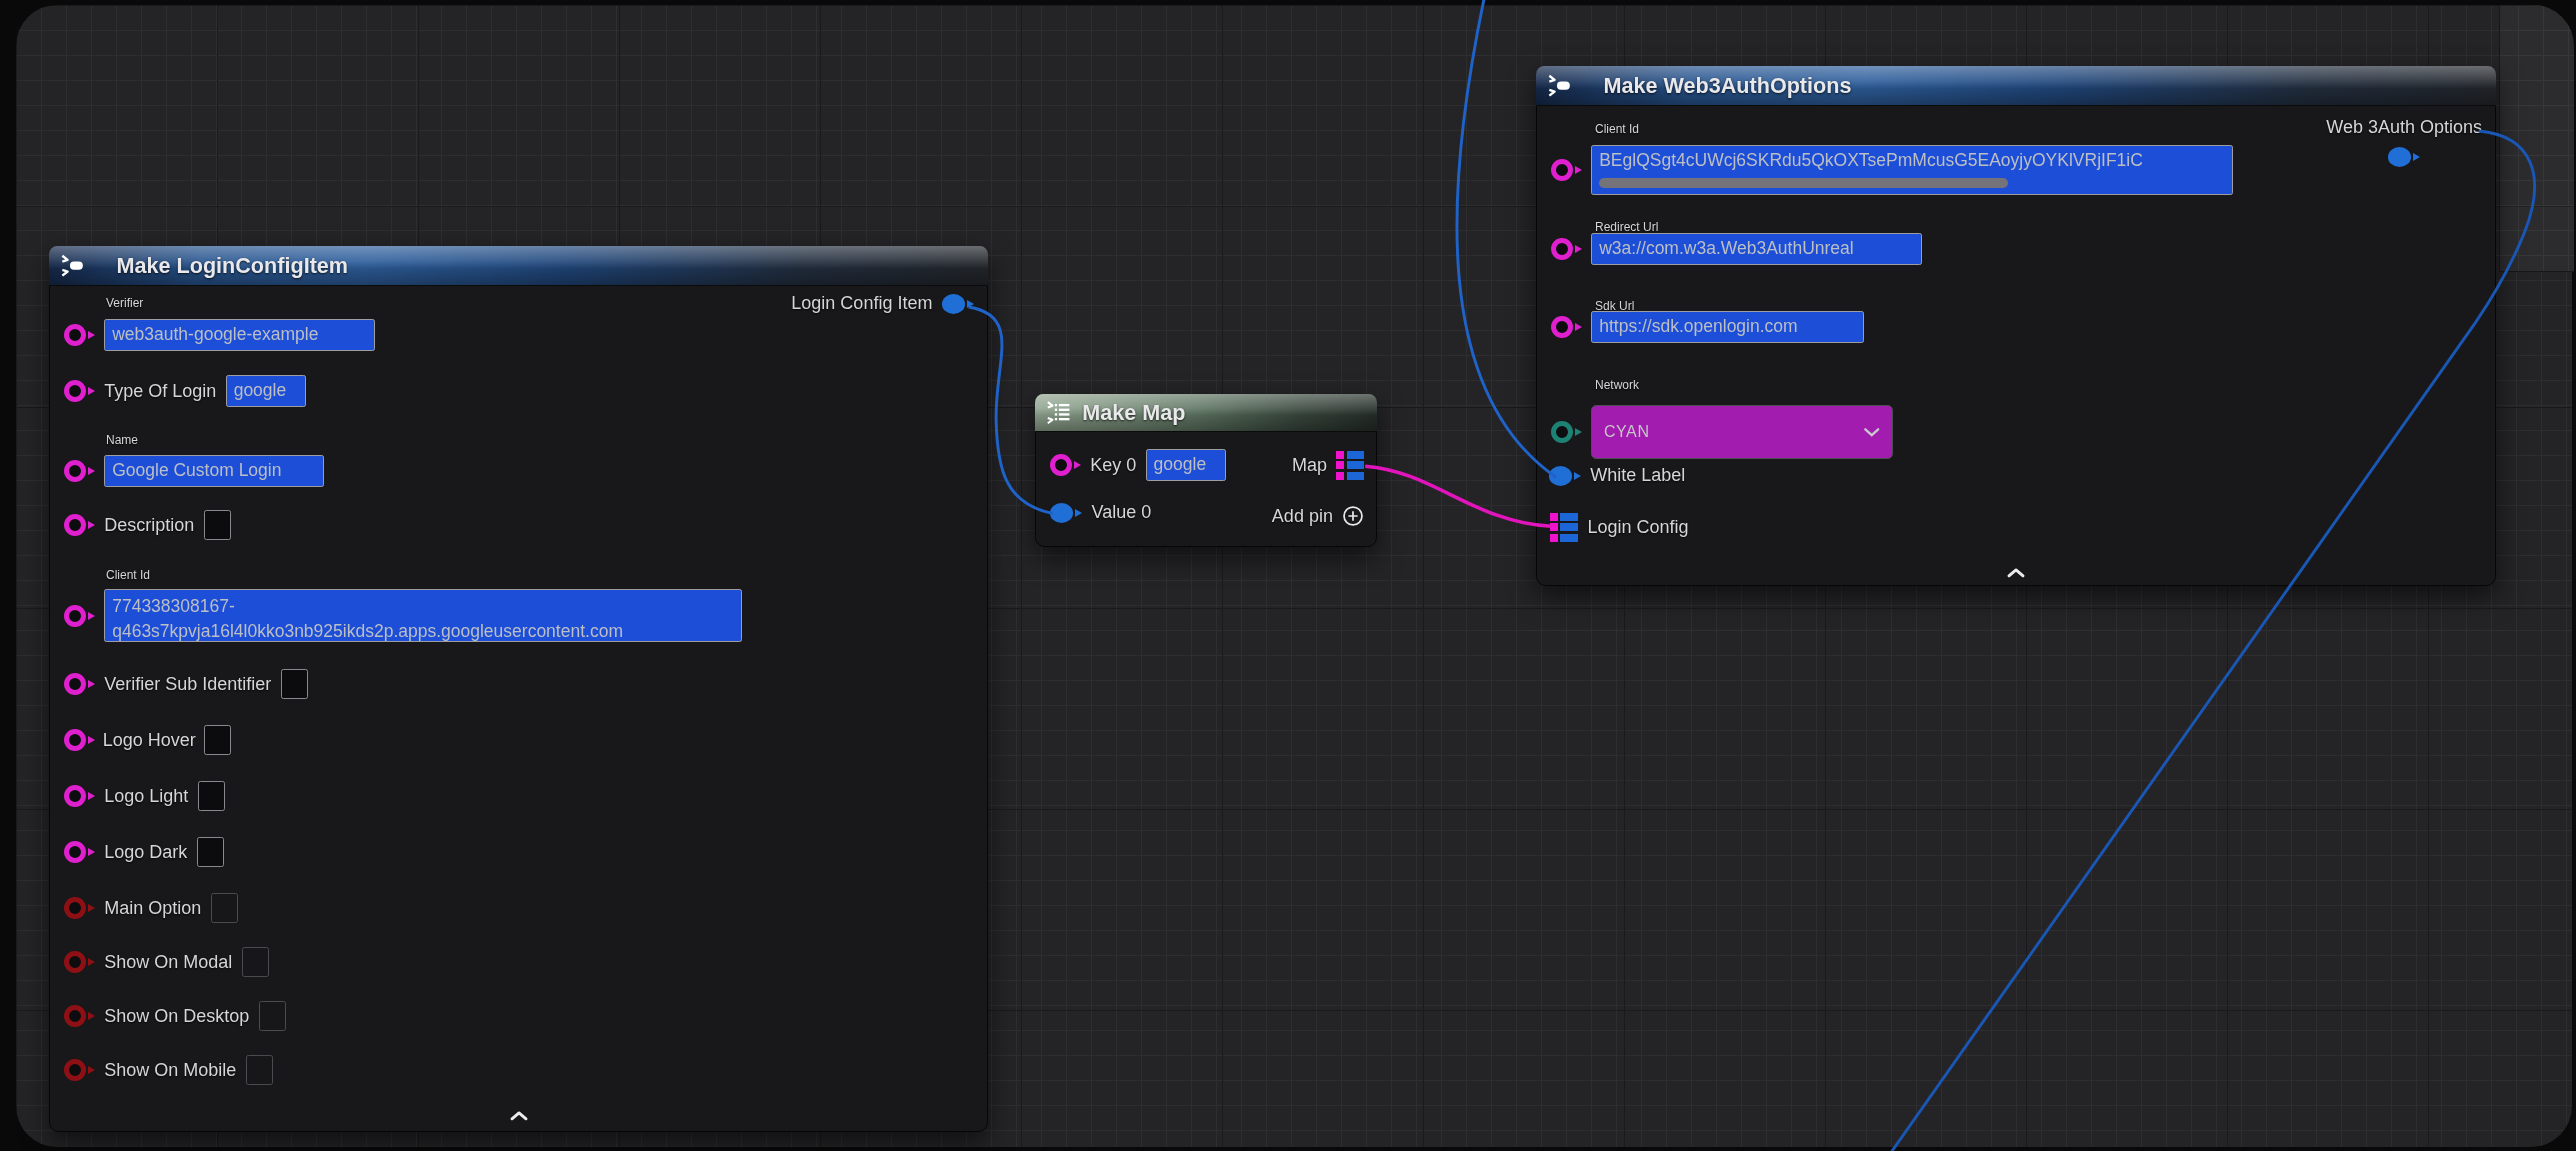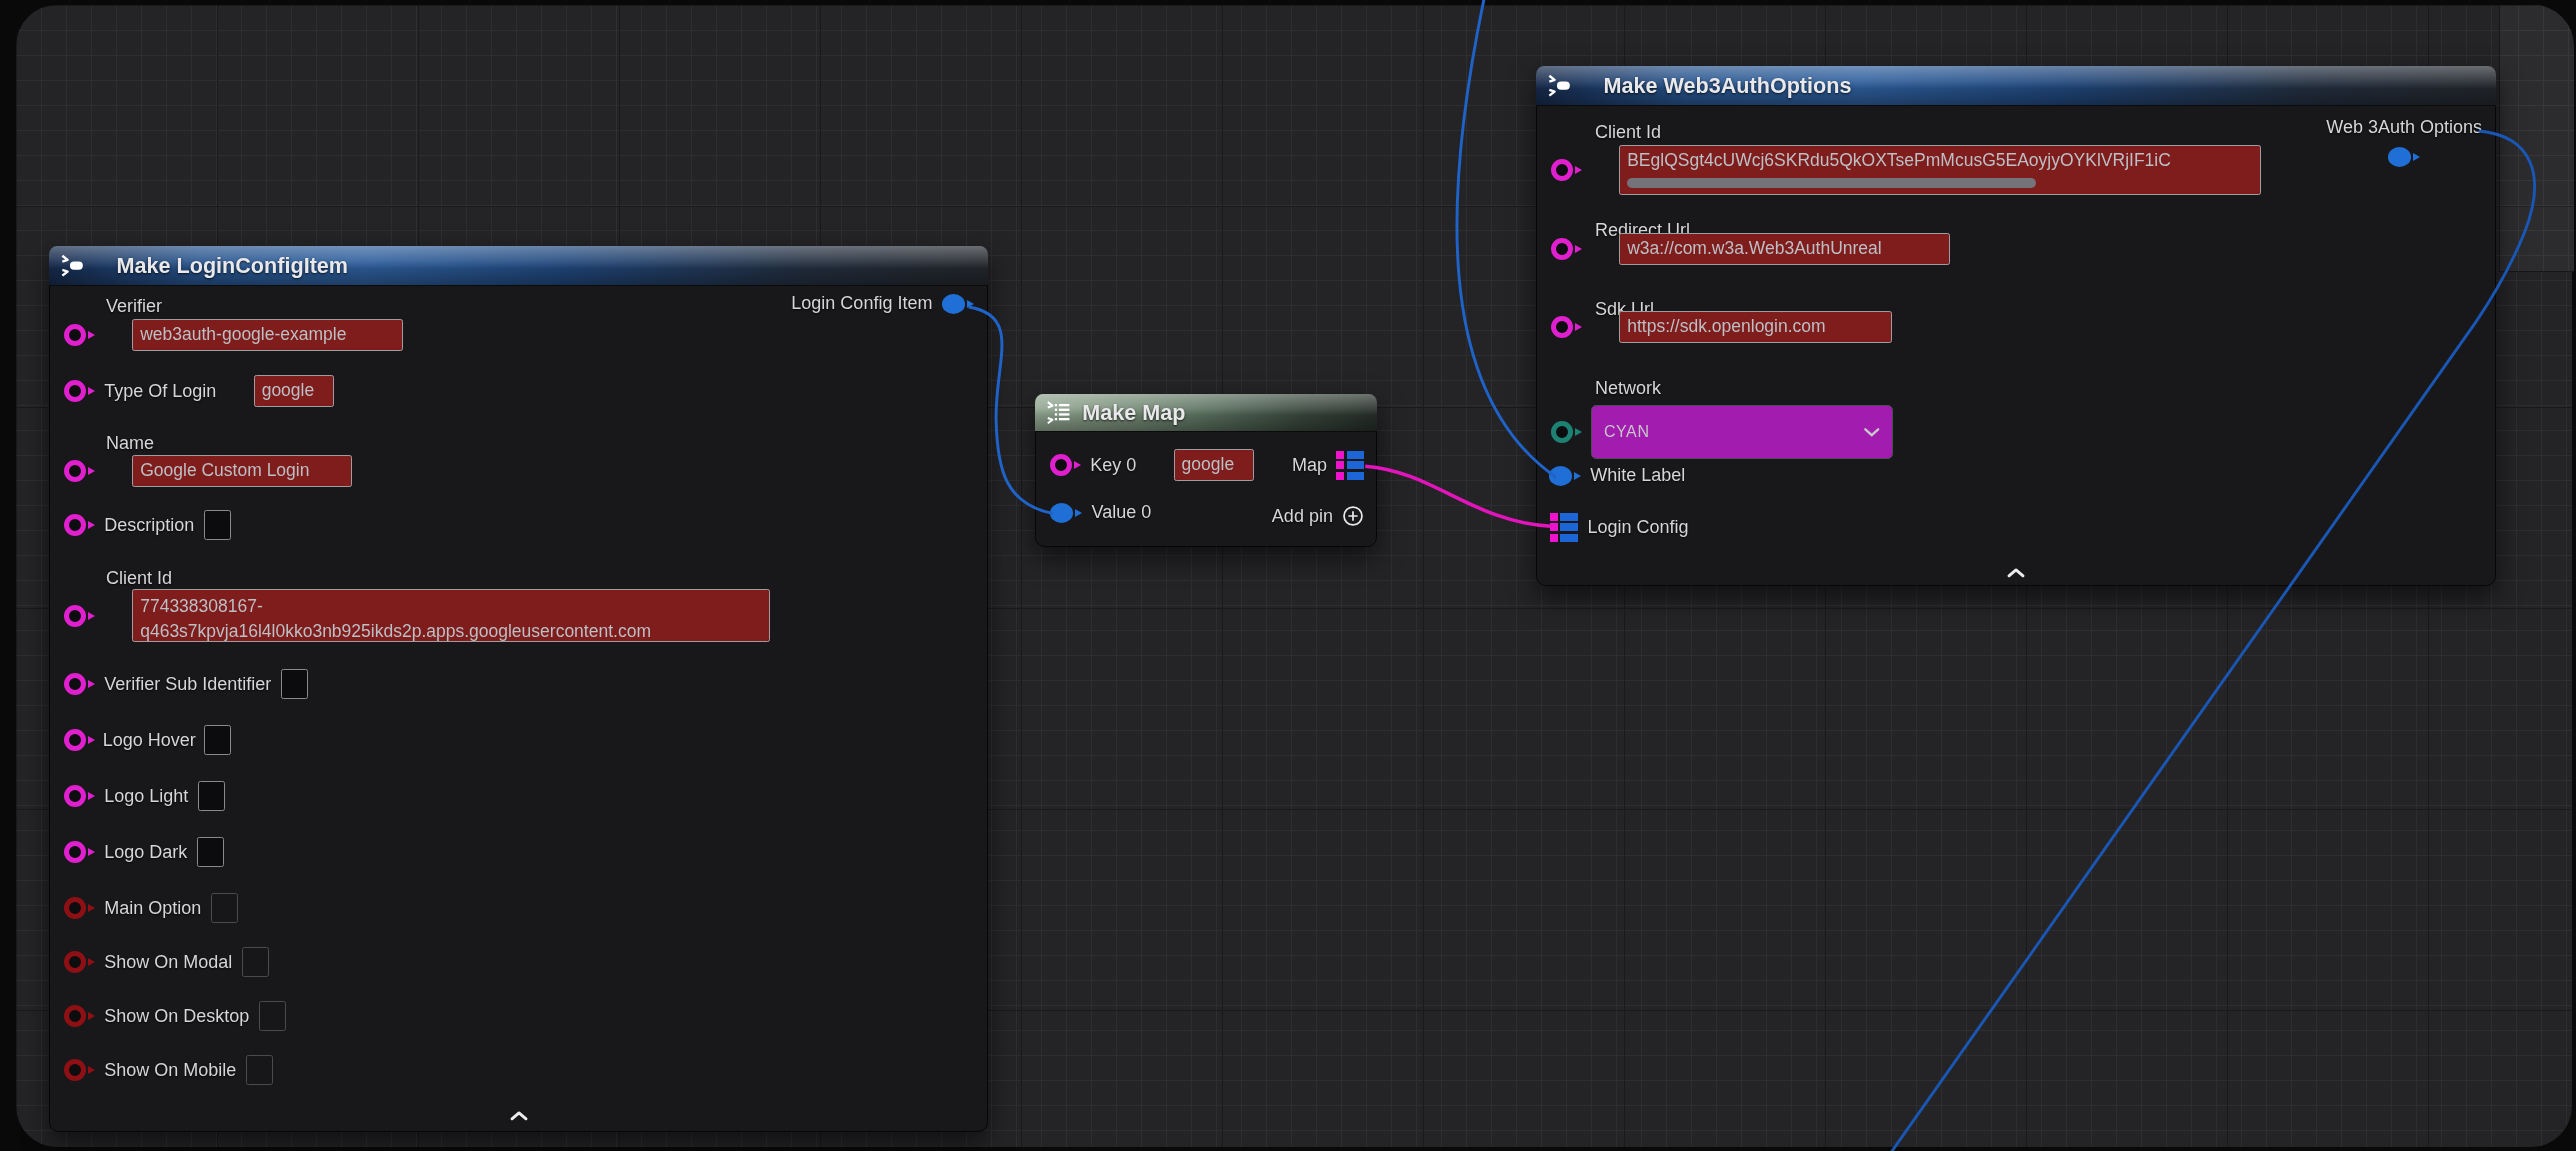--- a/index.html
+++ b/index.html
@@ -29,35 +29,35 @@
   .hdr{position:absolute;left:-0.6px;right:-0.6px;top:-0.6px;height:39px;border-radius:8.2px 8.2px 0 0;
     display:flex;align-items:center;gap:9.4px;padding:0 10.5px;overflow:hidden;border-bottom:1.2px solid #0b0b0c;}
   .hdr::before{content:"";position:absolute;inset:0;
     background:linear-gradient(180deg,rgba(255,255,255,.32),rgba(255,255,255,.10) 38%,rgba(0,0,0,.12) 58%,rgba(0,0,0,.34));}
   .hdr>*{position:relative;z-index:1;}
   .hdr.blue{background:linear-gradient(100deg,#16294a 0%,#27548e 16%,#2e5f9d 34%,#20477c 55%,#232f40 80%,#24272c 100%);gap:32px;}
   .hdr.green{background:linear-gradient(100deg,#93a793 0%,#7f947f 20%,#5e7562 48%,#3b4a3f 76%,#262e29 100%);}
   .title{font-weight:bold;font-size:21.6px;color:#e9e9eb;text-shadow:0 1.2px 2.3px rgba(0,0,0,.75);white-space:nowrap;}
   
   .row{position:absolute;display:flex;align-items:center;gap:9.4px;}
-  .plabel{position:absolute;font-size:18px;color:#d6d6d8;white-space:nowrap;text-shadow:0 1.2px 1.8px rgba(0,0,0,.8);}
+  .plabel{position:absolute;font-size:12px;color:#d6d6d8;white-space:nowrap;text-shadow:0 1.2px 1.8px rgba(0,0,0,.8);}
   .lbl{font-size:18px;color:#d6d6d8;white-space:nowrap;text-shadow:0 1.2px 1.8px rgba(0,0,0,.8);}
   
   .pin{display:flex;align-items:center;flex:none;}
   .ring{width:22px;height:22px;border-radius:50%;border:5.3px solid currentColor;background:#0d0d0f;box-sizing:border-box;}
   .dot{width:23.4px;height:20px;border-radius:50%;background:currentColor;}
   .nub{width:0;height:0;border-left:7px solid currentColor;border-top:4.7px solid transparent;
     border-bottom:4.7px solid transparent;margin-left:1.8px;}
   .mapgrid{display:grid;grid-template-columns:7.6px 17.5px;grid-auto-rows:7.6px;gap:2.9px;flex:none;}
   .mapgrid i{display:block;}
   .mapgrid .k{background:#ef13cd;}
   .mapgrid .v{background:#1c66d8;}
   
-  .tbox{background:#7f1d1d;border:1.2px solid #9e9ea2;border-radius:2.3px;color:#bcbfc4;font-size:17.5px;
-    line-height:1.25;padding:4.1px 7px;white-space:nowrap;overflow:hidden;box-sizing:border-box;flex:none;margin-left:28px;}
+  .tbox{background:#1d4ed8;border:1.2px solid #9e9ea2;border-radius:2.3px;color:#bcbfc4;font-size:17.5px;
+    line-height:1.25;padding:4.1px 7px;white-space:nowrap;overflow:hidden;box-sizing:border-box;flex:none;}
   .tbox.multi{white-space:normal;line-height:1.4;}
   .chk{width:27px;height:30px;background:#0c0c0e;border:1.8px solid #8a8a8e;border-radius:2.3px;box-sizing:border-box;flex:none;}
   .chk.bool{border-color:#4b4b4f;background:#17171a;}
   .dd{display:flex;align-items:center;justify-content:space-between;background:#a21caf;border:1.2px solid #4e4e52;
     border-radius:5.3px;padding:0 11.7px;color:#c6c6c9;font-size:16px;letter-spacing:0.6px;box-sizing:border-box;flex:none;}
   .scrollbar{position:absolute;left:7px;bottom:5.8px;width:409px;height:10px;border-radius:5.3px;background:#737379;}
   .cidbox{position:relative;}
   .caret{position:absolute;left:50%;transform:translateX(-50%);}
   
   svg.wires{position:absolute;left:0;top:0;pointer-events:none;z-index:5;}

